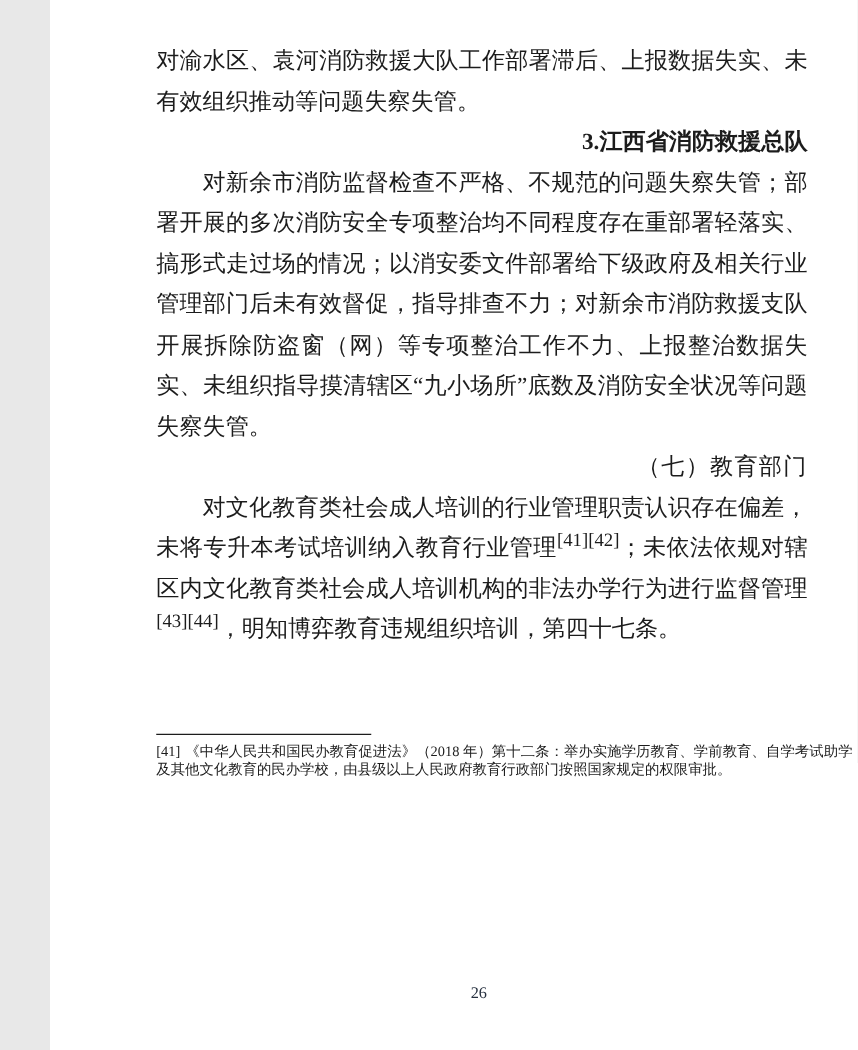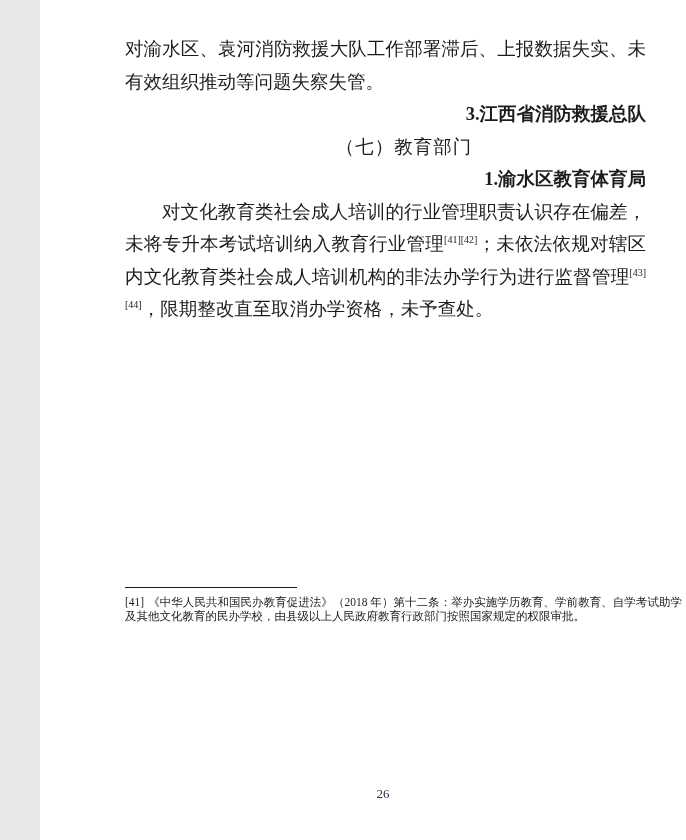--- a/index.html
+++ b/index.html
@@ -27,25 +27,25 @@
     text-align: justify;
     text-justify: inter-ideograph;
     word-break: break-all;
   }
   .body-block p.indent { text-indent: 2em; }
   .body-block p.bold-heading {
     font-weight: bold;
     text-align: right;
   }
   .body-block p.kai-section {
-    text-align: center;
+    text-align: right;
     letter-spacing: 1px;
   }
   .body-block sup {
-    font-size: 10px;
+    font-size: 15px;
     line-height: 0;
     vertical-align: super;
     letter-spacing: 0;
   }
   
   .fn-sep {
     position: absolute;
     left: 85px;
     top: 587px;
     width: 172px;
@@ -79,23 +79,23 @@
   }
 </style>
 </head>
 <body>
 
 <div class="page">
 
   <div class="body-block">
     <p>对渝水区、袁河消防救援大队工作部署滞后、上报数据失实、未有效组织推动等问题失察失管。</p>
     <p class="indent bold-heading">3.江西省消防救援总队</p>
+    <p class="indent">对新余市消防监督检查不严格、不规范的问题失察失管；部署开展的多次消防安全专项整治均不同程度存在重部署轻落实、搞形式走过场的情况；以消安委文件部署给下级政府及相关行业管理部门后未有效督促，指导排查不力；对新余市消防救援支队开展拆除防盗窗（网）等专项整治工作不力、上报整治数据失实、未组织指导摸清辖区“九小场所”底数及消防安全状况等问题失察失管。</p>
     <p class="indent kai-section">（七）教育部门</p>
-    <p class="indent bold-heading">1.渝水区教育体育局</p>
-    <p class="indent"><span>对文化教育类社会成人培训的行业管理职责认识存在偏差，未将专升本考试培训纳入教育行业管理</span><sup>[41][42]</sup><span>；未依法依规对辖区内文化教育类社会成人培训机构的非法办学行为进行监督管理</span><sup>[43][44]</sup><span>，限期整改直至取消办学资格，未予查处。</span></p>
+    <p class="indent"><span>对文化教育类社会成人培训的行业管理职责认识存在偏差，未将专升本考试培训纳入教育行业管理</span><sup>[41][42]</sup><span>；未依法依规对辖区内文化教育类社会成人培训机构的非法办学行为进行监督管理</span><sup>[43][44]</sup><span>，明知博弈教育违规组织培训，第四十七条。</span></p>
   </div>
 
   <div class="fn-sep"></div>
 
   <div class="fn-block">
     <p><span class="fn-marker">[41]</span><span>《中华人民共和国民办教育促进法》（2018 年）第十二条：举办实施学历教育、学前教育、自学考试助学及其他文化教育的民办学校，由县级以上人民政府教育行政部门按照国家规定的权限审批。</span></p>
   </div>
 
   <div class="page-number">26</div>
 

